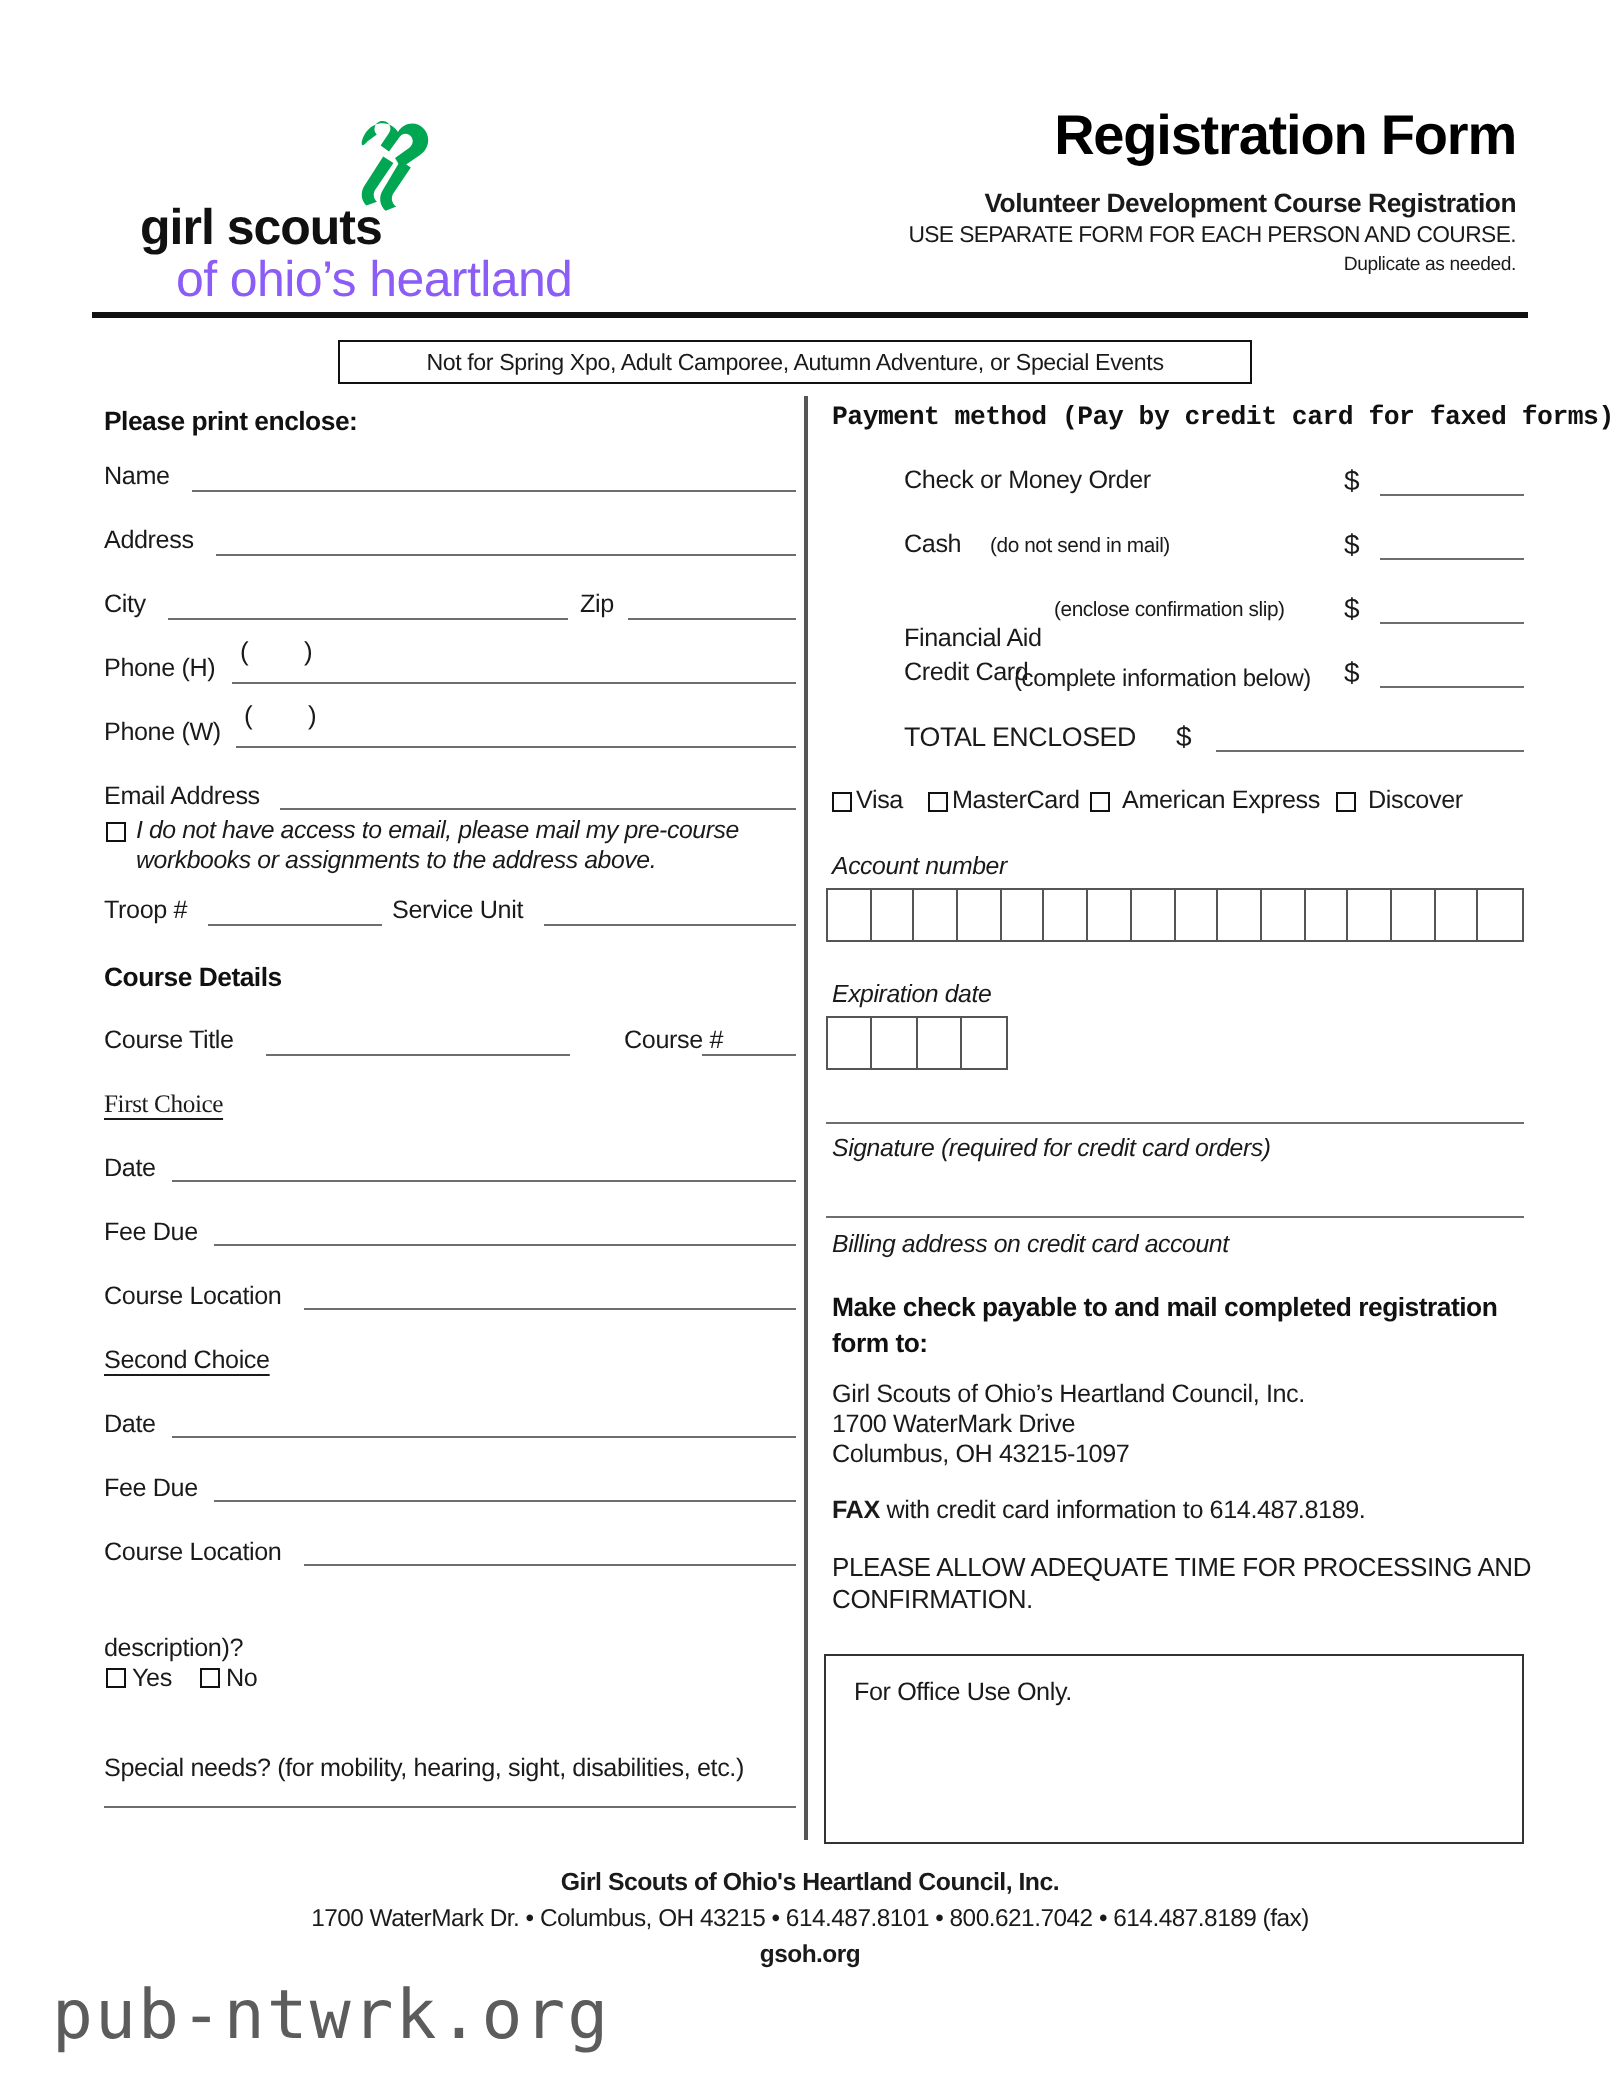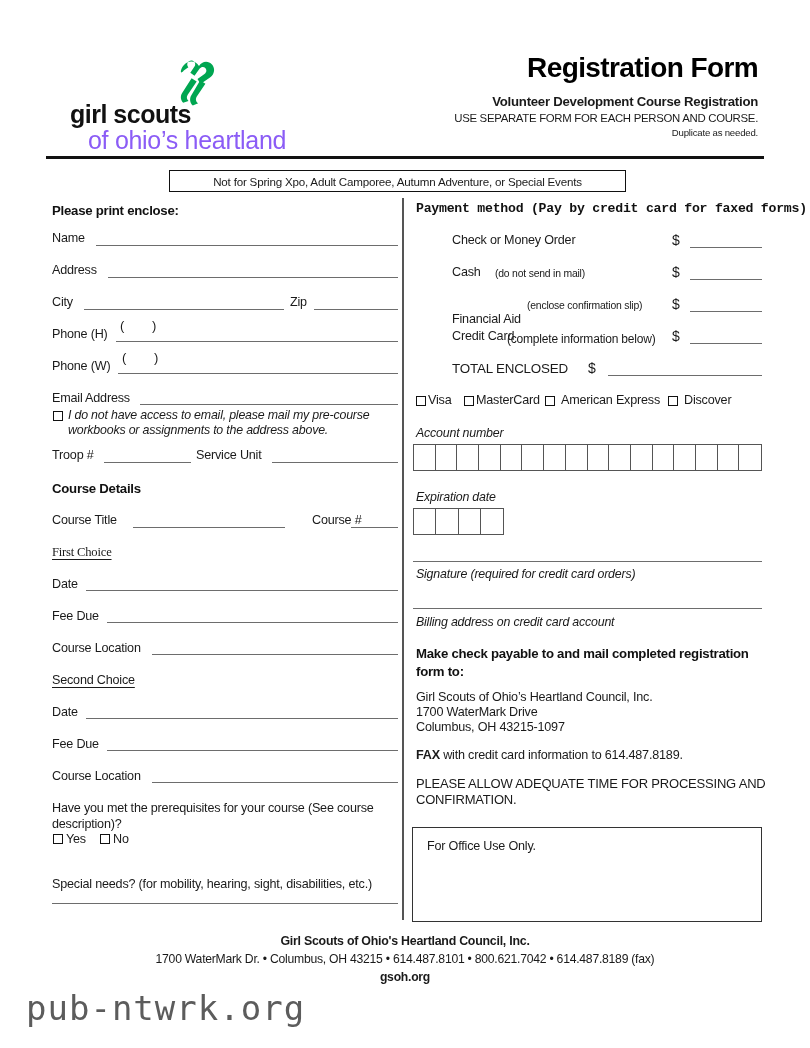--- a/index.html
+++ b/index.html
@@ -300,21 +300,20 @@
 
   <div class="lbl" style="left:52px; top:705px;">Date</div>
   <div class="line" style="left:86px; top:718px; width:312px;"></div>
 
   <div class="lbl" style="left:52px; top:737px;">Fee Due</div>
   <div class="line" style="left:107px; top:750px; width:291px;"></div>
 
   <div class="lbl" style="left:52px; top:769px;">Course Location</div>
   <div class="line" style="left:152px; top:782px; width:246px;"></div>
 
-  <div class="lbl" style="left:52px; top:801px;">Have you met the prerequisites for your course (See course</div>
   <div class="lbl" style="left:52px; top:817px;">description)?</div>
 
   <div class="cbx" style="left:53px; top:834px;"></div>
   <div class="lbl" style="left:66px; top:832px;">Yes</div>
   <div class="cbx" style="left:100px; top:834px;"></div>
   <div class="lbl" style="left:113px; top:832px;">No</div>
 
   <div class="lbl" style="left:52px; top:877px;">Special needs? (for mobility, hearing, sight, disabilities, etc.)</div>
   <div class="line" style="left:52px; top:903px; width:346px;"></div>
 

